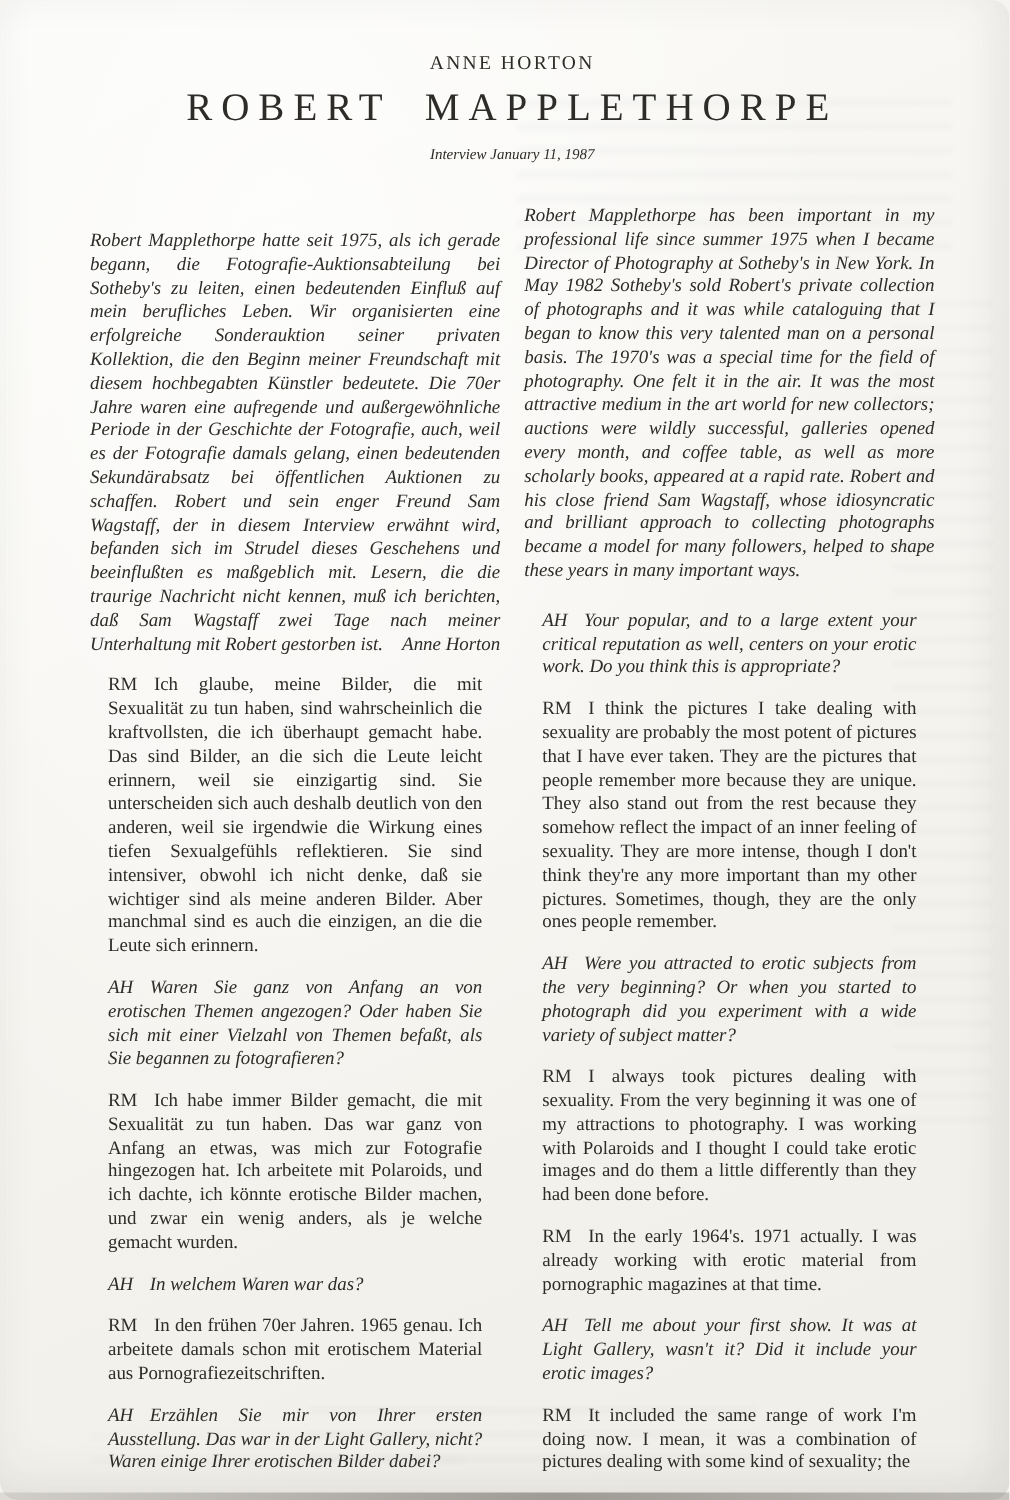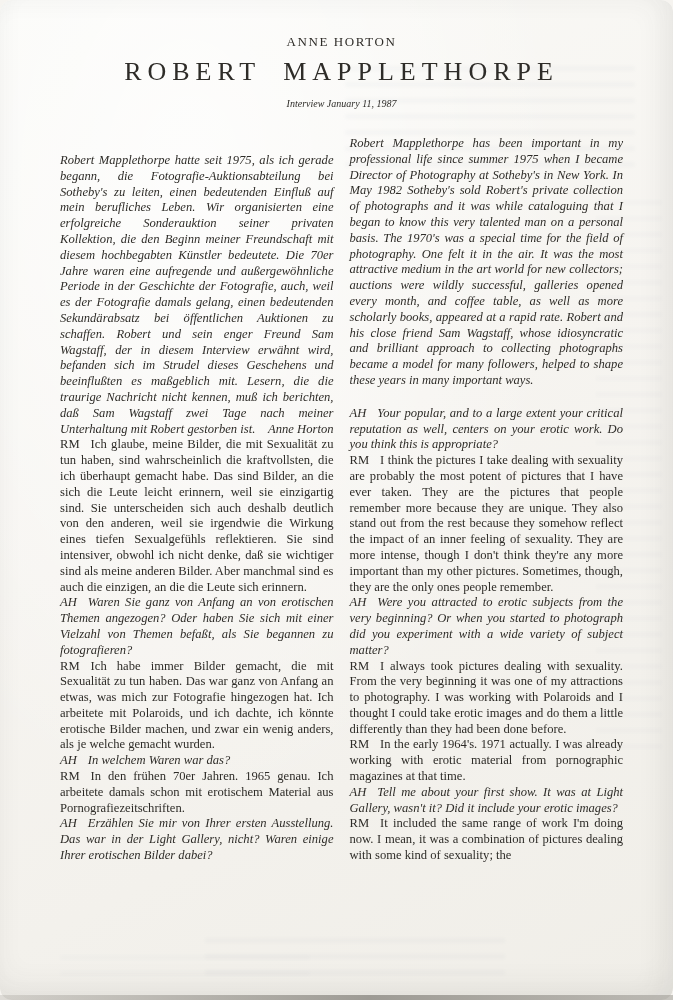--- a/index.html
+++ b/index.html
@@ -69,21 +69,21 @@
   }
   .col {
     flex: 1 1 0;
     font-size: 12.6px;
     line-height: 15.8px;
     text-align: justify;
   }
   .intro { font-style: italic; margin: 0; }
   .sig { float: right; font-style: italic; padding-left: 10px; }
   .qa { margin: 0; }
-  .qa-item { margin: 0; }
+  .qa-item { margin: 12px; }
   .qa-item.first { margin-top: 17px; }
   .qa-item p { margin: 0; }
   .qa-item.q { font-style: italic; }
   .qa-item.a { font-style: normal; }
   .speaker { margin-right: 11px; }
 </style>
 </head>
 <body>
 
 <div class="page">

